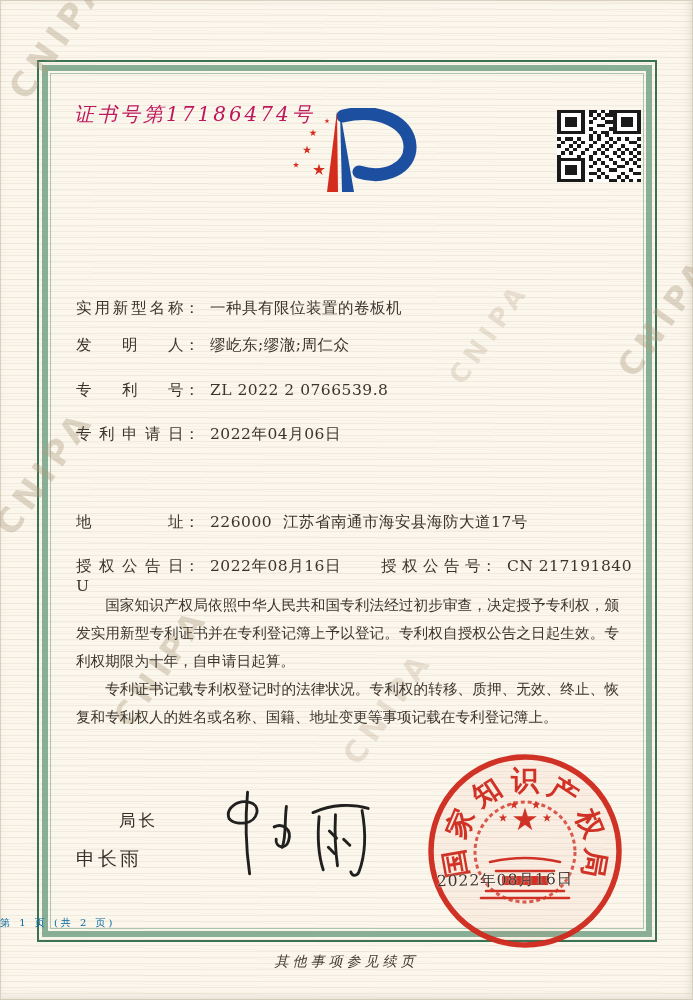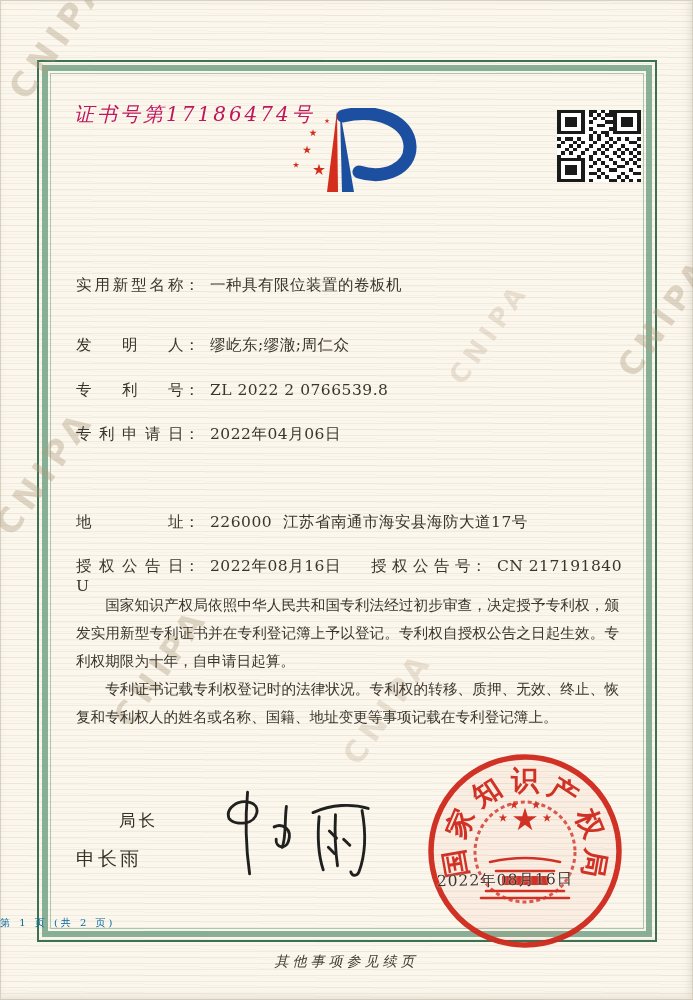--- a/index.html
+++ b/index.html
@@ -25,21 +25,21 @@
   .wm.light { color:rgba(173,155,127,.26); }
 
   .content { position:absolute; inset:0; z-index:2; }
 
   .cert-no { position:absolute; left:74px; top:101px; font-size:20px; letter-spacing:3px; color:#be185d;font-style:italic; }
   .title { position:absolute; left:0; right:0; top:204px; text-align:center;
            font-size:35px; font-weight:bold; letter-spacing:9px; color:#262220; }
 
   .frow { position:absolute; left:76px; right:60px; font-size:15.5px; letter-spacing:.5px; color:#3a352d; white-space:nowrap; }
   .flabel { display:inline-block; width:108px; text-align:justify; text-align-last:justify; vertical-align:bottom; }
-  .flabel.g2 { width:100px; margin-left:30px; }
+  .flabel.g2 { width:100px; margin-left:40px; }
   .fcolon { display:inline-block; }
   .fval { margin-left:10px; white-space:pre-wrap; }
 
   .paras { position:absolute; left:76px; right:74px; top:591px; font-size:14.6px; line-height:1.92;
            text-align:justify; color:#3a352d; }
   .paras p { margin:0; text-indent:2em; }
 
   .signer-title { position:absolute; left:88px; top:810px; font-size:16.5px; letter-spacing:3px;margin-left:31px; }
   .signer-name  { position:absolute; left:76px; top:846px; font-size:19px; letter-spacing:3px; }
   .signature { position:absolute; left:198px; top:786px; }
@@ -124,21 +124,21 @@
                  M9 15h1v1h-1zM11 15h1v1h-1zM14 15h1v1h-1zM17 15h1v1h-1zM19 15h1v1h-1z
                  M8 16h1v1h-1zM12 16h1v1h-1zM15 16h2v1h-2zM20 16h1v1h-1z
                  M10 17h1v1h-1zM13 17h2v1h-2zM18 17h1v1h-1z
                  M8 18h2v1h-2zM11 18h1v1h-1zM16 18h1v1h-1zM19 18h2v1h-2z
                  M10 19h1v1h-1zM12 19h1v1h-1zM15 19h1v1h-1zM17 19h1v1h-1z
                  M8 20h1v1h-1zM13 20h2v1h-2zM16 20h1v1h-1zM18 20h1v1h-1zM20 20h1v1h-1z"></path>
       </g>
     </svg>
 
 
-    <div class="frow" style="top:275px">
+    <div class="frow" style="top:298px">
       <span class="flabel">实用新型名称</span><span class="fcolon">：</span><span class="fval">一种具有限位装置的卷板机</span>
     </div>
     <div class="frow" style="top:335px">
       <span class="flabel">发明人</span><span class="fcolon">：</span><span class="fval">缪屹东;缪澈;周仁众</span>
     </div>
     <div class="frow" style="top:380px">
       <span class="flabel">专利号</span><span class="fcolon">：</span><span class="fval">ZL 2022 2 0766539.8</span>
     </div>
     <div class="frow" style="top:424px">
       <span class="flabel">专利申请日</span><span class="fcolon">：</span><span class="fval">2022年04月06日</span>

